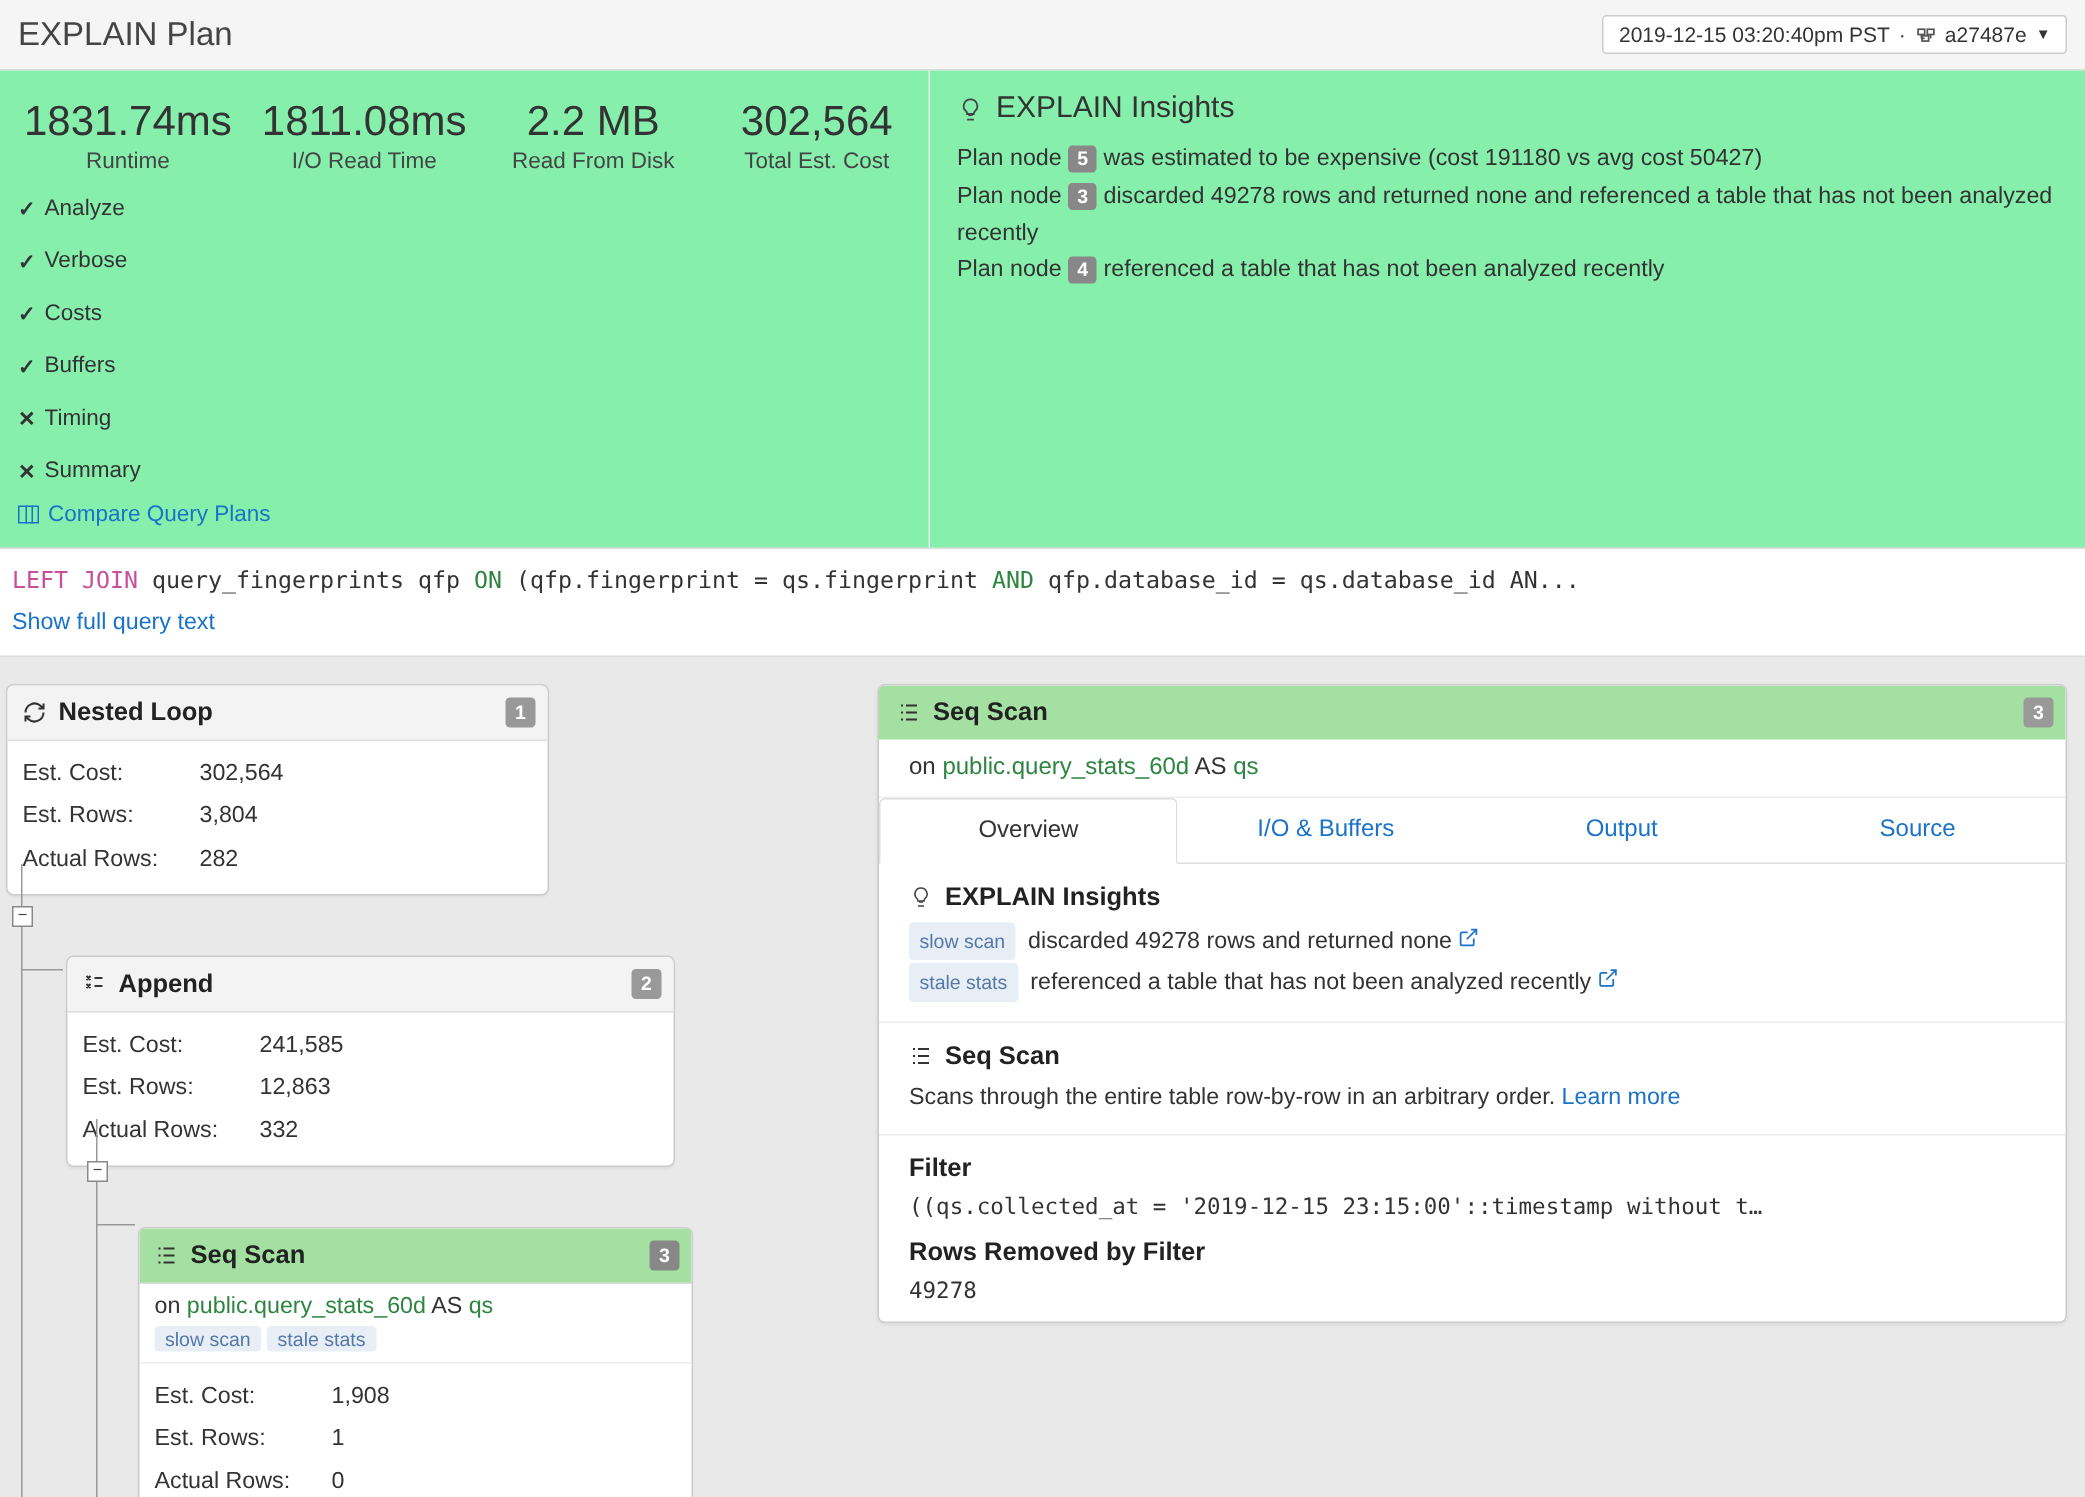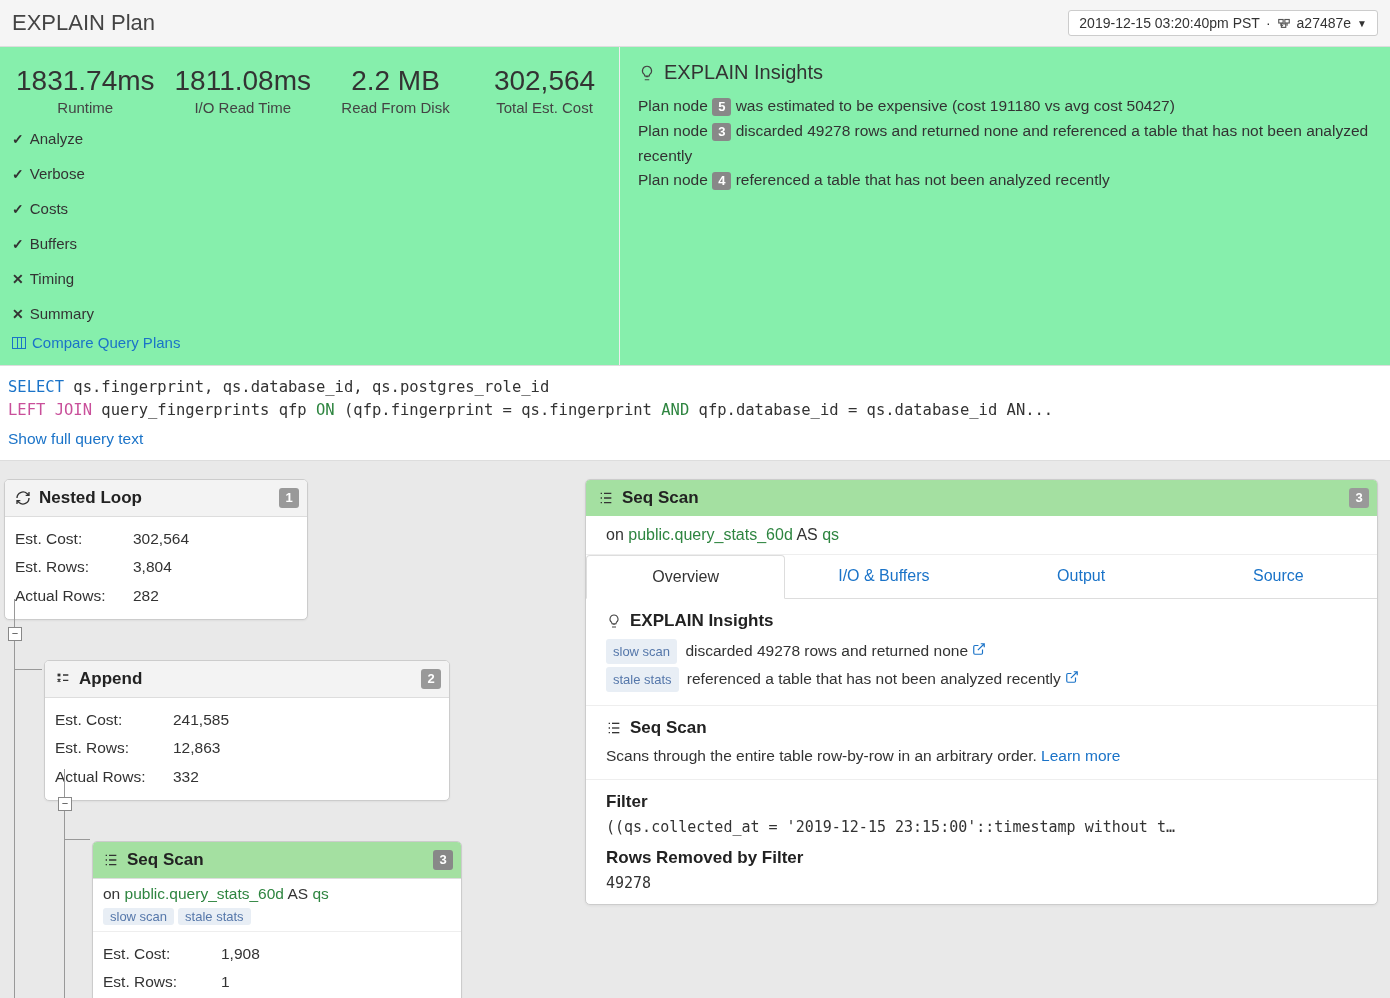--- a/index.html
+++ b/index.html
@@ -156,36 +156,35 @@
         </svg>
       <span>EXPLAIN Insights</span>
     </div>
     <div class="insight-line"><span>Plan node </span><span class="node-badge">5</span><span> was estimated to be expensive (cost 191180 vs avg cost 50427)</span></div>
     <div class="insight-line"><span>Plan node </span><span class="node-badge">3</span><span> discarded 49278 rows and returned none and referenced a table that has not been analyzed recently</span></div>
     <div class="insight-line"><span>Plan node </span><span class="node-badge">4</span><span> referenced a table that has not been analyzed recently</span></div>
   </div>
 </div>
 
 <div class="sql-panel">
-  <div><span class="kw-select">SELECT</span><span> qs.fingerprint, qs.database_id, qs.postgres_role_id</span></div>
   <div><span class="kw-left">LEFT</span> <span class="kw-join">JOIN</span><span> query_fingerprints qfp </span><span class="kw-on">ON</span><span> (qfp.fingerprint = qs.fingerprint </span><span class="kw-and">AND</span><span> qfp.database_id = qs.database_id AN...</span></div>
   <div class="show-full">Show full query text</div>
 </div>
 
 <div class="plan-area">
   <div class="tree-col">
 
     <div class="tree-line-v" style="left:14px; top:120px; height:430px;"></div>
     <div class="collapse-box" style="left:8px; top:148px;">−</div>
     <div class="tree-line-h" style="left:14px; top:190px; width:28px;"></div>
     <div class="tree-line-v" style="left:64px; top:290px; height:260px;"></div>
     <div class="collapse-box" style="left:58px; top:318px;">−</div>
     <div class="tree-line-h" style="left:64px; top:360px; width:26px;"></div>
 
-    <div class="plan-node" style="width:304px;">
+    <div class="plan-node" style="width:362px;">
       <div class="node-header">
         <svg class="node-icon" viewBox="0 0 24 24" fill="none" stroke="#333" stroke-width="2">
             <path d="M3 12a9 9 0 0 1 15-6.7L21 8M21 3v5h-5M21 12a9 9 0 0 1-15 6.7L3 16M3 21v-5h5"></path>
           </svg>
         <span class="node-title">Nested Loop</span>
         <span class="node-num-badge">1</span>
       </div>
       <div class="node-body">
         <div class="stat-row">
             <span class="stat-label">Est. Cost:</span>

